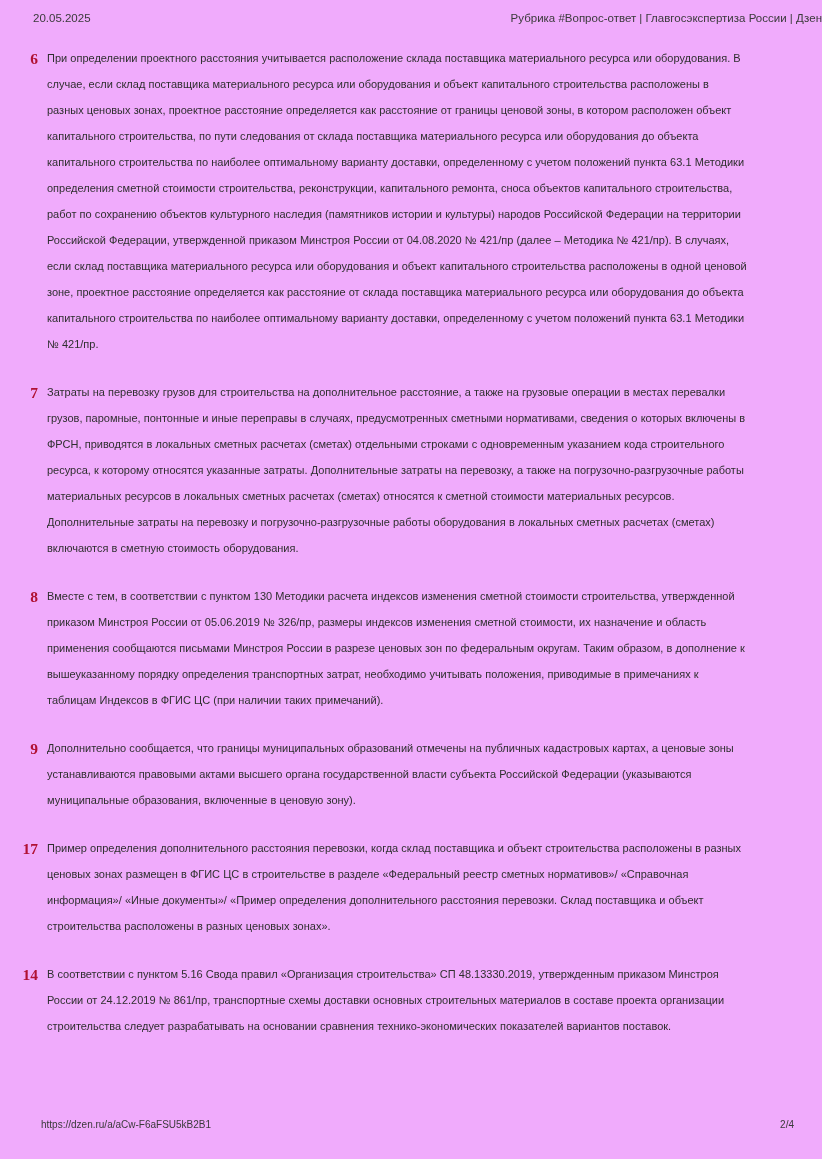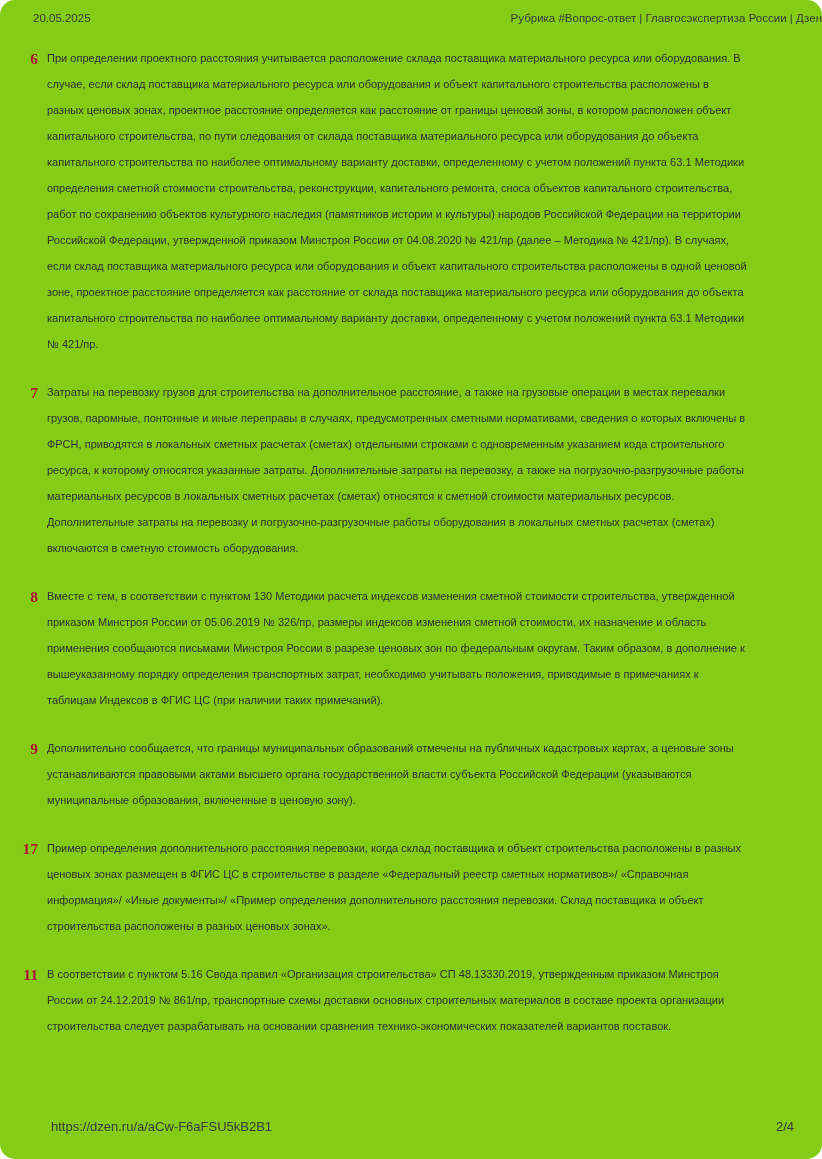--- a/index.html
+++ b/index.html
@@ -13,22 +13,21 @@
     height: 1159px;
     position: relative;
     font-family: "Liberation Sans", "DejaVu Sans", sans-serif;
     color: #2b2b2b;
     overflow: hidden;
   }
 
   .page {
     position: absolute;
     inset: 0;
-    background: #84cc16;
-    border-radius: 15px;
+    background: #f0abfc;
   }
 
   
   .page-header {
     position: absolute;
     top: 12px;
     left: 0;
     right: 0;
     height: 20px;
     font-size: 11.5px;
@@ -89,25 +88,25 @@
     font-size: 11px;
     line-height: 26px;
     color: #2f2f2f;
     text-align: left;
     word-spacing: 0.1px;
   }
 
   
   .page-footer {
     position: absolute;
-    left: 18px;
+    left: 8px;
     right: 0;
     bottom: 22px;
     height: 18px;
-    font-size: 13px;
+    font-size: 10px;
     color: #3a3a3a;
   }
   .footer-url {
     position: absolute;
     left: 33px;
     top: 0;
     white-space: nowrap;
   }
   .footer-pageno {
     position: absolute;
@@ -148,21 +147,21 @@
         <span class="item-marker">9</span>
         <div class="item-text">Дополнительно сообщается, что границы муниципальных образований отмечены на публичных кадастровых картах, а ценовые зоны устанавливаются правовыми актами высшего органа государственной власти субъекта Российской Федерации (указываются муниципальные образования, включенные в ценовую зону).</div>
       </li>
 
       <li class="item">
         <span class="item-marker">17</span>
         <div class="item-text">Пример определения дополнительного расстояния перевозки, когда склад поставщика и объект строительства расположены в разных ценовых зонах размещен в ФГИС ЦС в строительстве в разделе «Федеральный реестр сметных нормативов»/ «Справочная информация»/ «Иные документы»/ «Пример определения дополнительного расстояния перевозки. Склад поставщика и объект строительства расположены в разных ценовых зонах».</div>
       </li>
 
       <li class="item">
-        <span class="item-marker">11</span>
+        <span class="item-marker">14</span>
         <div class="item-text">В соответствии с пунктом 5.16 Свода правил «Организация строительства» СП 48.13330.2019, утвержденным приказом Минстроя России от 24.12.2019 № 861/пр, транспортные схемы доставки основных строительных материалов в составе проекта организации строительства следует разрабатывать на основании сравнения технико-экономических показателей вариантов поставок.</div>
       </li>
 
     </ol>
   </div>
 
   <div class="page-footer">
     <span class="footer-url">https://dzen.ru/a/aCw-F6aFSU5kB2B1</span>
     <span class="footer-pageno">2/4</span>
   </div>

